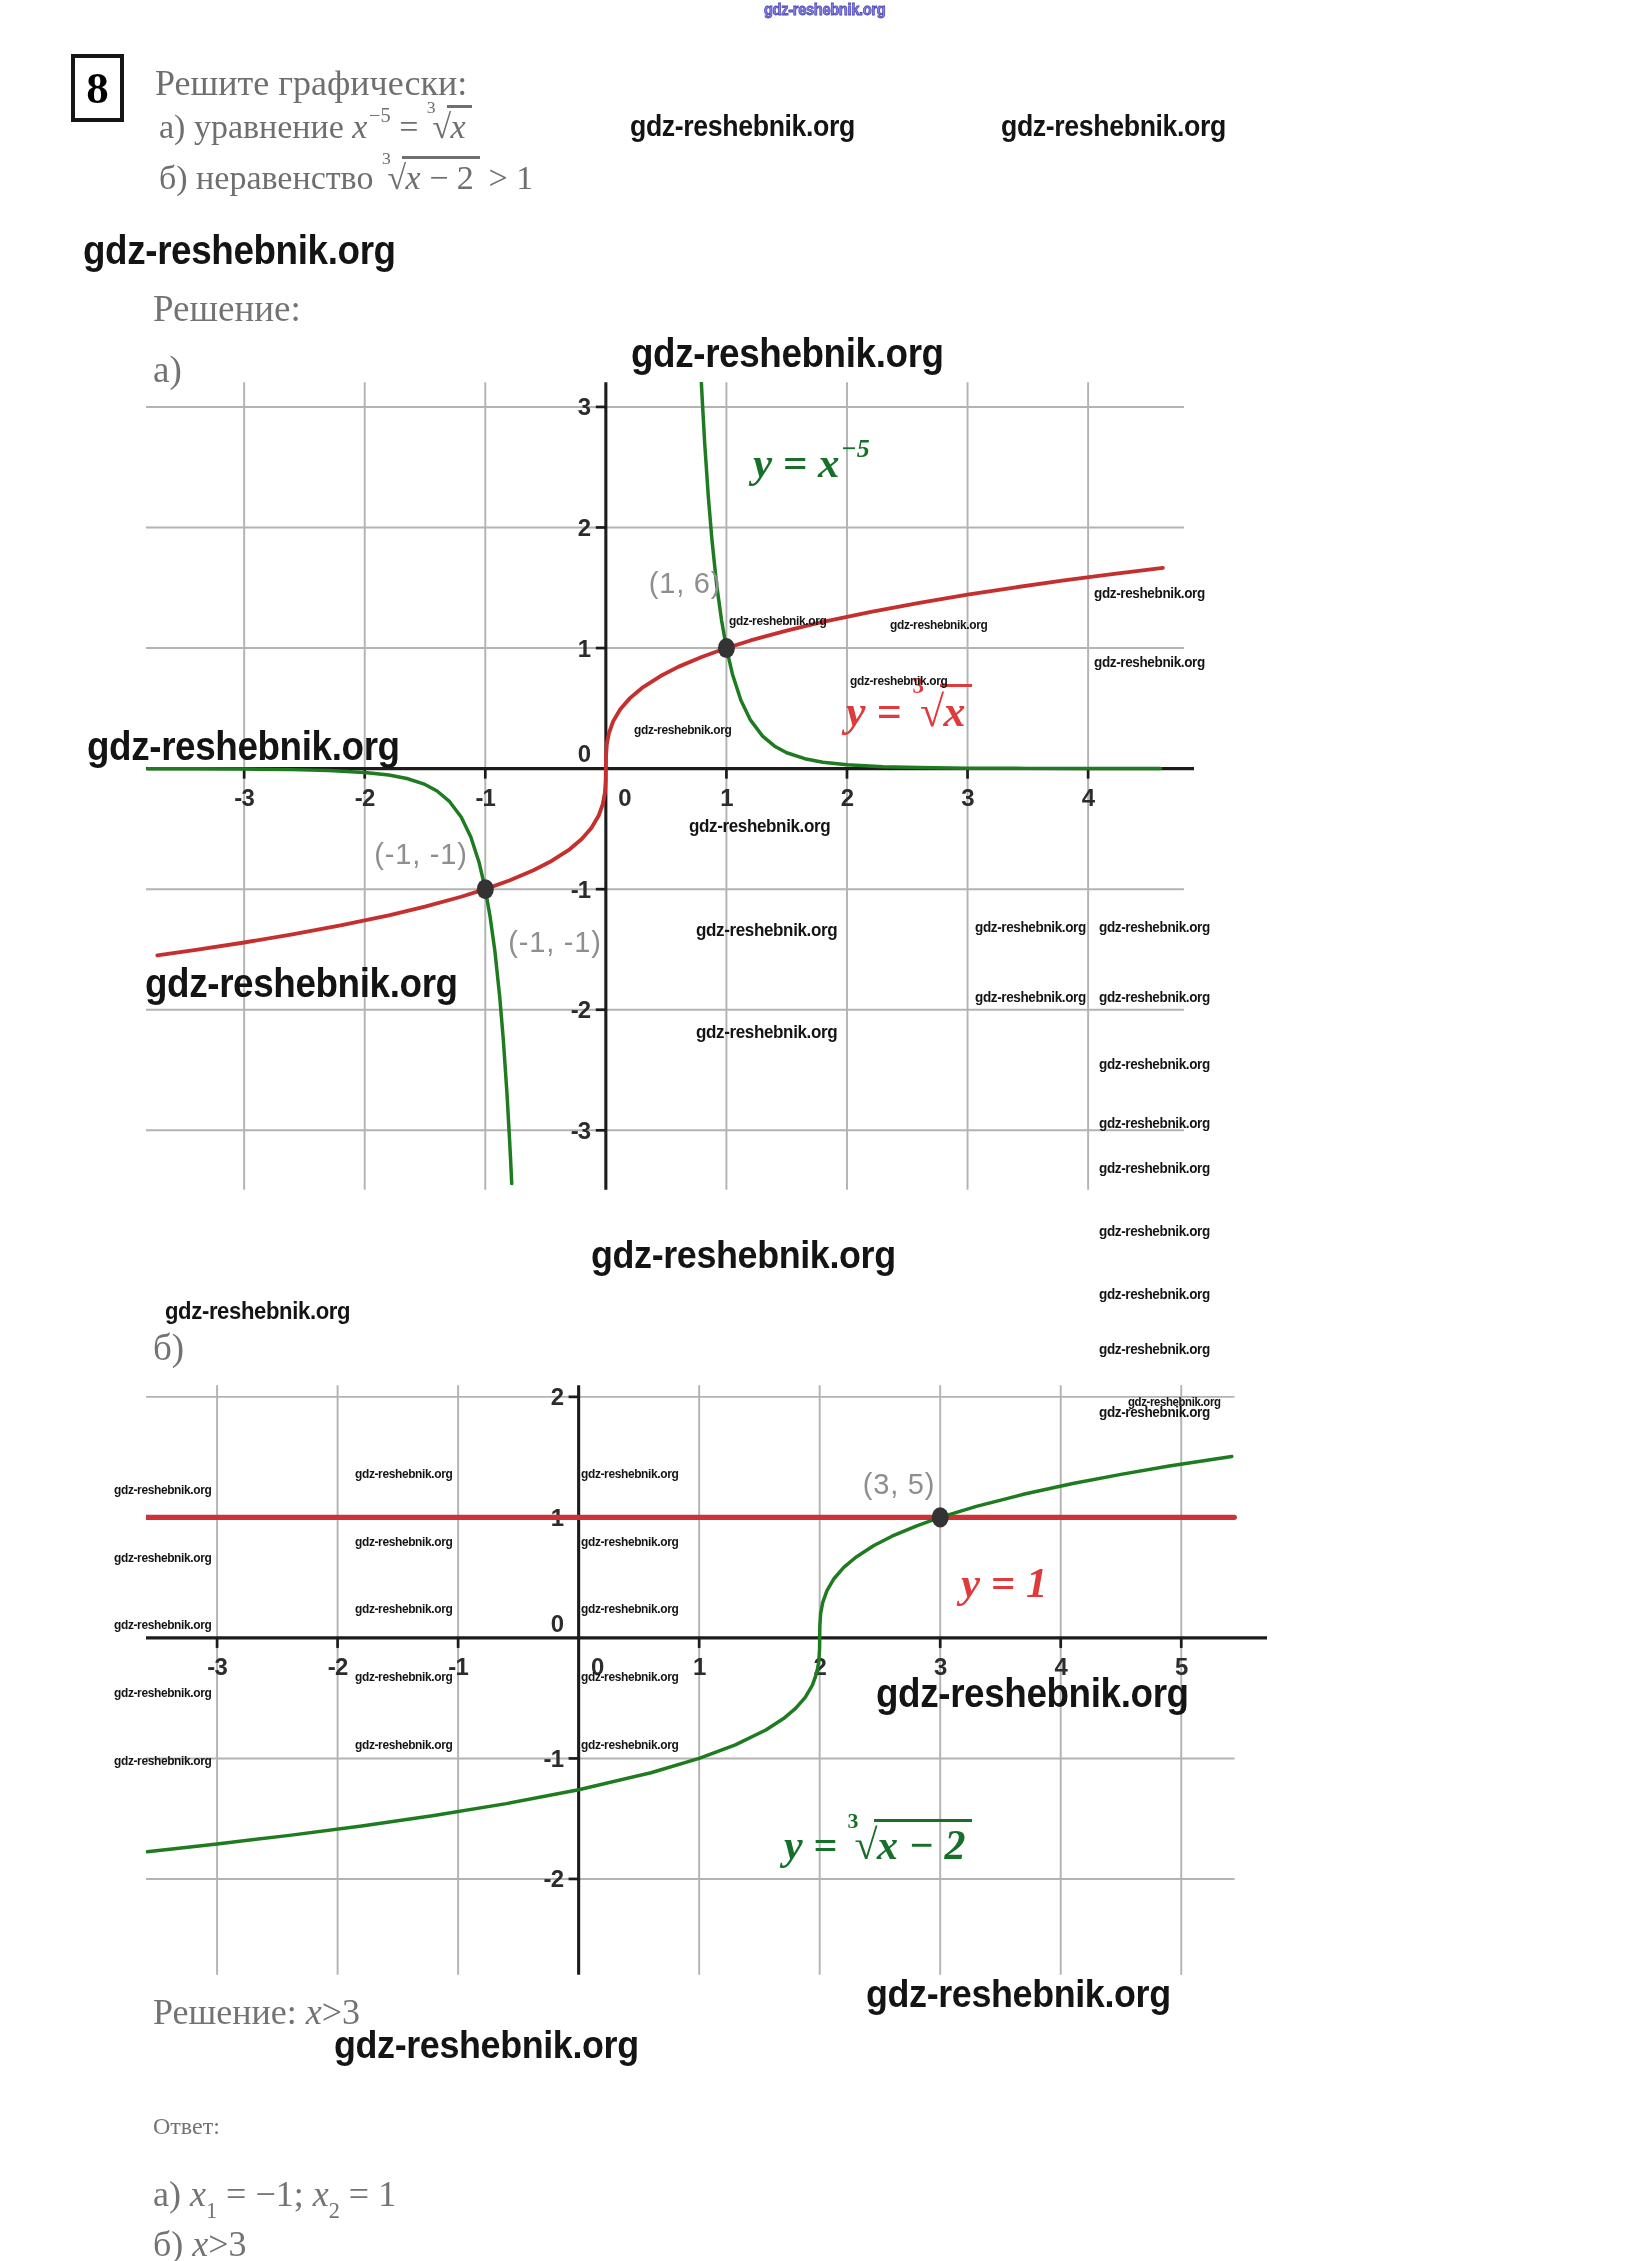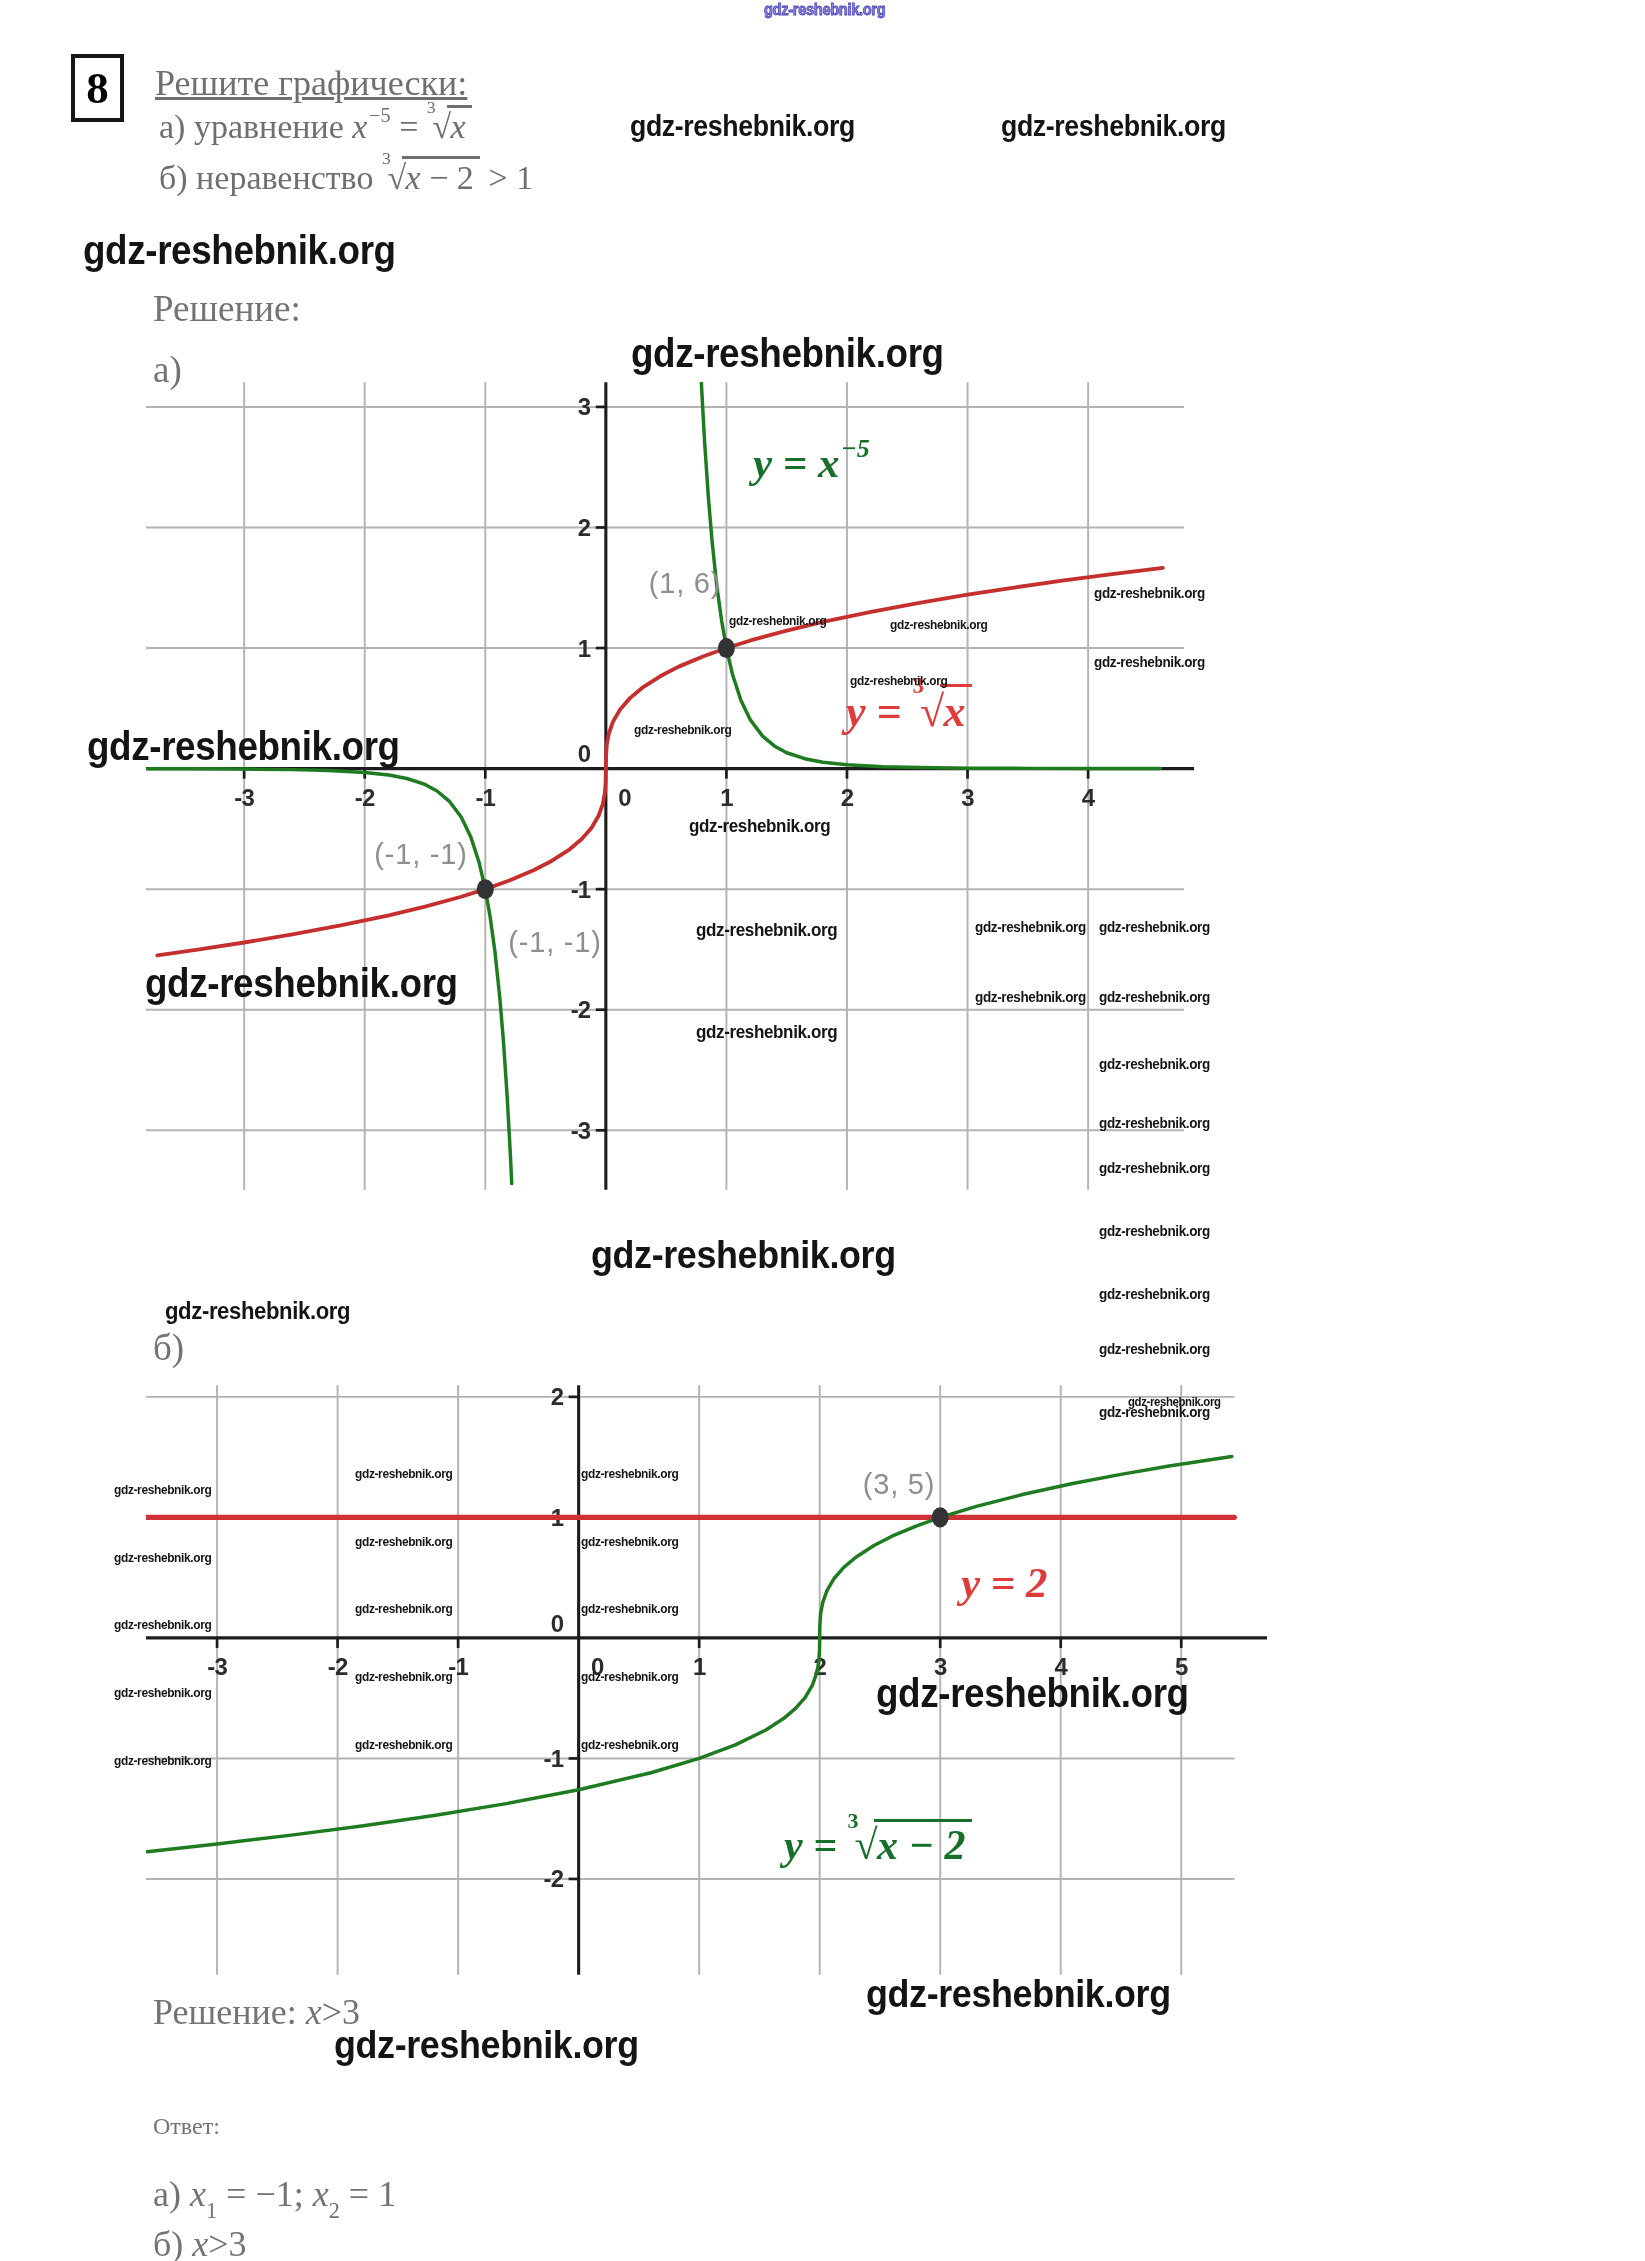--- a/index.html
+++ b/index.html
@@ -26,21 +26,21 @@
        font-family:"Liberation Sans",sans-serif;letter-spacing:0.8px;}
 </style>
 </head>
 <body>
 
 <div class="page">
 
   <div class="box8">
     <span>8</span>
   </div>
-  <div class="t gray" style="left:155px;top:62px;font-size:36px;text-decoration:underline;">Решите графически:</div>
+  <div class="t gray" style="left:155px;top:62px;font-size:36px;">Решите графически:</div>
 
   <div class="t gray" style="left:159px;top:108px;font-size:34px;">
     <span>а) уравнение</span>
     <span class="v">x</span><sup class="ex">−5</sup>
     <span>=</span>
     <span class="rt"><sup class="ix">3</sup><span class="sg">√</span><span class="bar v">x</span></span>
   </div>
 
   <div class="t gray" style="left:159px;top:159px;font-size:34px;">
     <span>б) неравенство</span>
@@ -156,21 +156,21 @@
         <text x="540" y="26" text-anchor="end" style="font-family:&quot;Liberation Sans&quot;,sans-serif;font-weight:bold;letter-spacing:-1px;font-size:31px;fill:#2c2c2c">2</text>
         <text x="540" y="182" text-anchor="end" style="font-family:&quot;Liberation Sans&quot;,sans-serif;font-weight:bold;letter-spacing:-1px;font-size:31px;fill:#2c2c2c">1</text>
         <text x="540" y="319" text-anchor="end" style="font-family:&quot;Liberation Sans&quot;,sans-serif;font-weight:bold;letter-spacing:-1px;font-size:31px;fill:#2c2c2c">0</text>
         <text x="540" y="494" text-anchor="end" style="font-family:&quot;Liberation Sans&quot;,sans-serif;font-weight:bold;letter-spacing:-1px;font-size:31px;fill:#2c2c2c">-1</text>
         <text x="540" y="650" text-anchor="end" style="font-family:&quot;Liberation Sans&quot;,sans-serif;font-weight:bold;letter-spacing:-1px;font-size:31px;fill:#2c2c2c">-2</text>
         <polyline points="-0.0,171.0 1408.6,171.0" fill="none" stroke="#cf3236" stroke-width="7" stroke-linecap="round" stroke-linejoin="round"></polyline>
         <polyline points="1.5,603.7 92.0,593.8 185.6,582.6 279.2,570.5 372.8,556.9 466.4,541.5 560.0,523.5 653.6,501.5 716.0,483.0 762.8,465.5 801.8,446.5 825.2,431.4 840.8,418.2 853.3,403.9 862.6,388.1 868.1,372.6 870.8,358.2 871.8,342.6 872.0,327.0 872.2,311.4 873.2,295.8 875.9,281.4 881.4,265.9 890.7,250.1 903.2,235.8 918.8,222.6 942.2,207.5 965.6,195.4 996.8,182.2 1028.0,171.0 1074.8,156.7 1137.2,140.8 1199.6,127.2 1262.0,115.3 1324.4,104.5 1405.5,92.1" fill="none" stroke="#1e7b1f" stroke-width="4.5" stroke-linecap="round" stroke-linejoin="round"></polyline>
         <ellipse cx="1028" cy="171" rx="11" ry="13" fill="#333333"></ellipse>
       </svg>
     <div class="clabel" style="left:815px;top:176px;font-size:43px;color:#df3b3b;">
-      <span>y = 2</span>
+      <span>y = 1</span>
     </div>
     <div class="clabel" style="left:638px;top:439px;font-size:42px;color:#17702a;">
       <span>y = </span><span class="rt"><sup class="ix">3</sup><span class="sg">√</span><span class="bar"><span class="v">x</span><span> − 2</span></span></span>
     </div>
   <div class="ptl" style="left: 753px; top: 99px;">(3, 5)</div>
     </div>
 
   <div class="t" style="left:153px;top:1991px;font-size:36px;">
     <span>Решение: </span><span class="v">x</span><span>&gt;3</span>
   </div>

